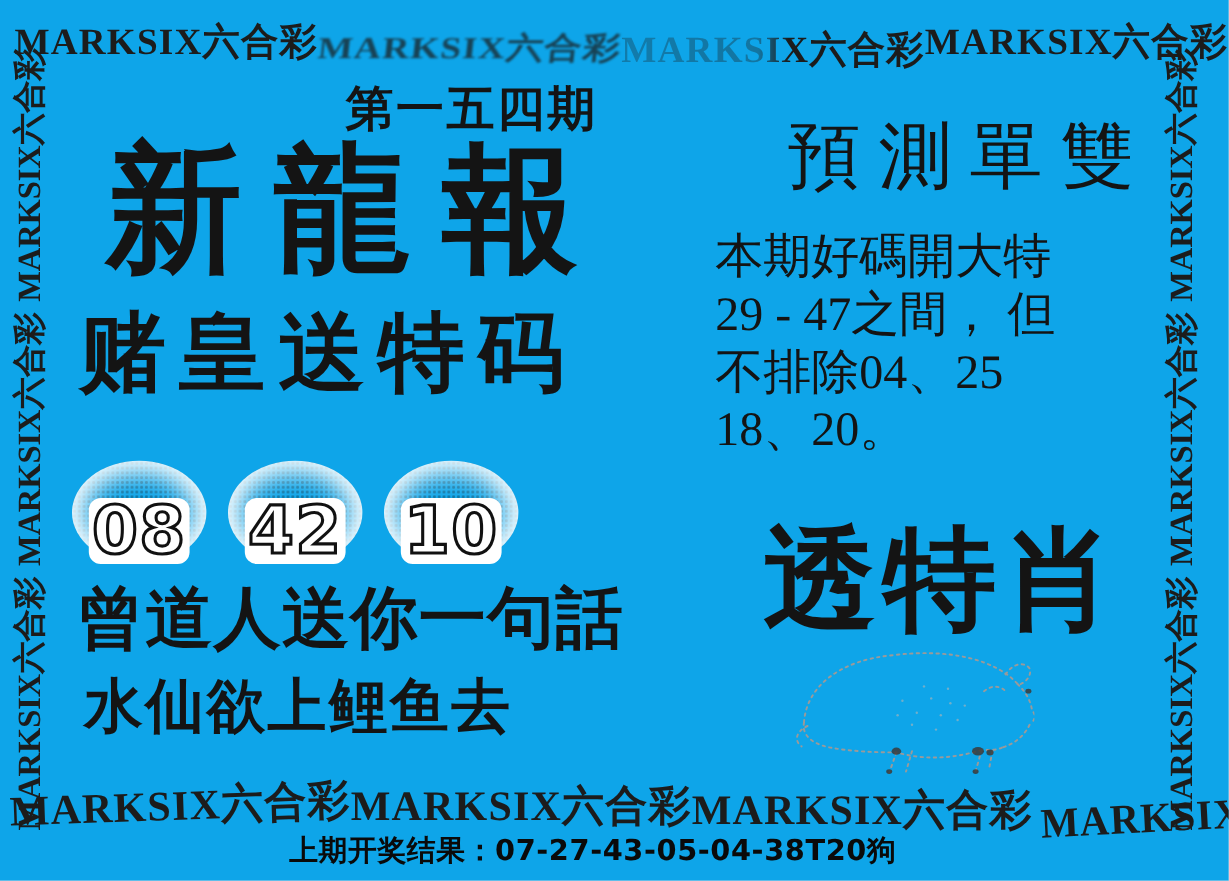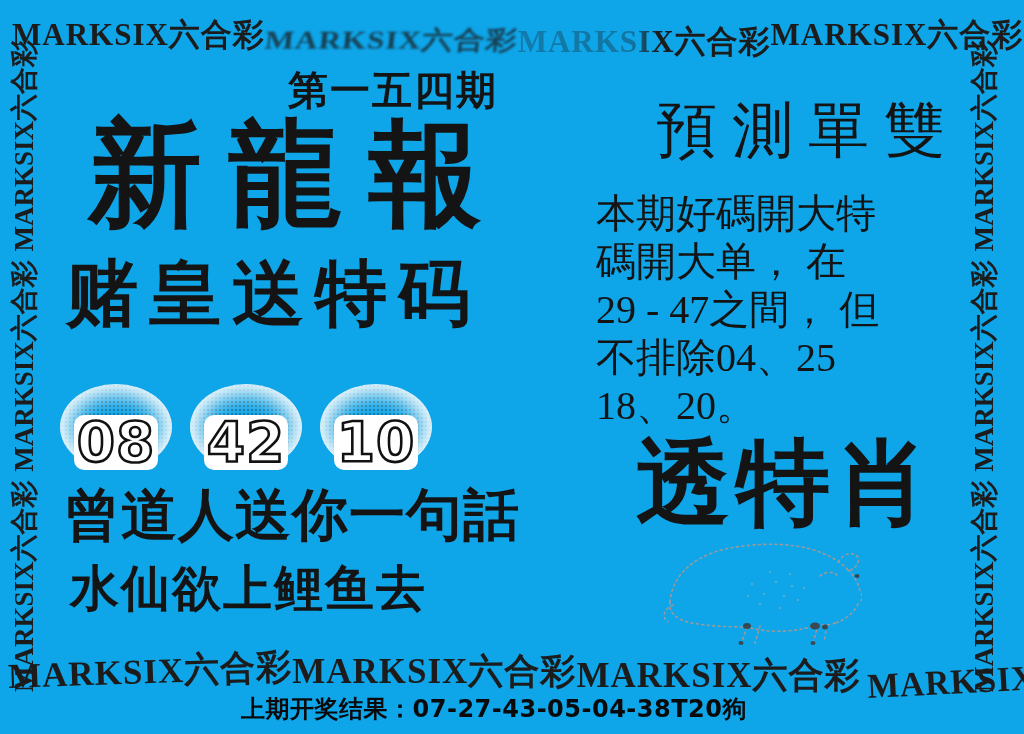--- a/index.html
+++ b/index.html
@@ -97,21 +97,20 @@
       <span>10</span>
     </div>
   </div>
 
   <div class="quote-intro">曾道人送你一句話</div>
   <div class="quote">水仙欲上鲤鱼去</div>
 
   <div class="predict-heading">預測單雙</div>
   <div class="predict-body">
     <div>本期好碼開大特</div>
-    <div>碼開大单， 在</div>
     <div>29 - 47之間， 但</div>
     <div>不排除04、25</div>
     <div>18、20。</div>
   </div>
 
   <div class="zodiac-heading">透特肖</div>
 
   <svg class="pig" width="210" height="122" viewBox="0 0 210 122">
     <g fill="none" stroke="#9a9a9a" stroke-width="1.6" stroke-linecap="round" stroke-dasharray="2 3.5">
       <path d="M18,78 C20,48 48,26 92,22 C140,16 178,26 196,46"></path>

